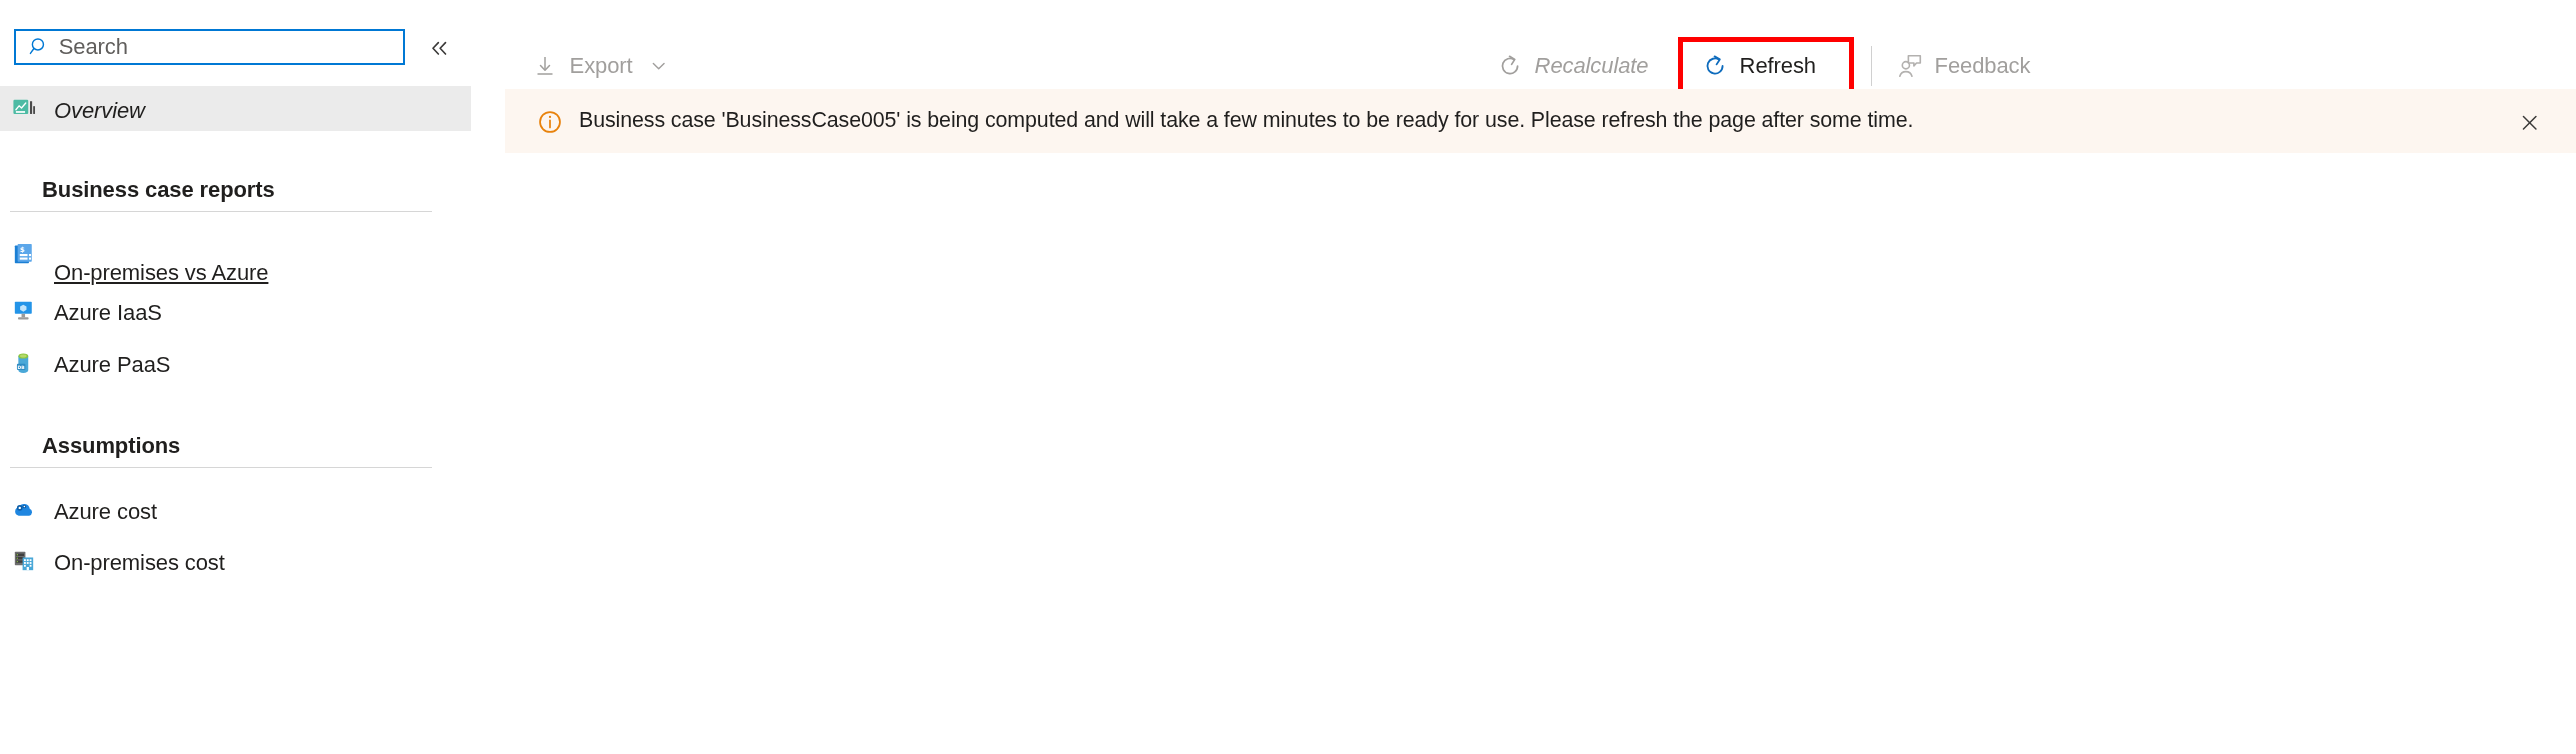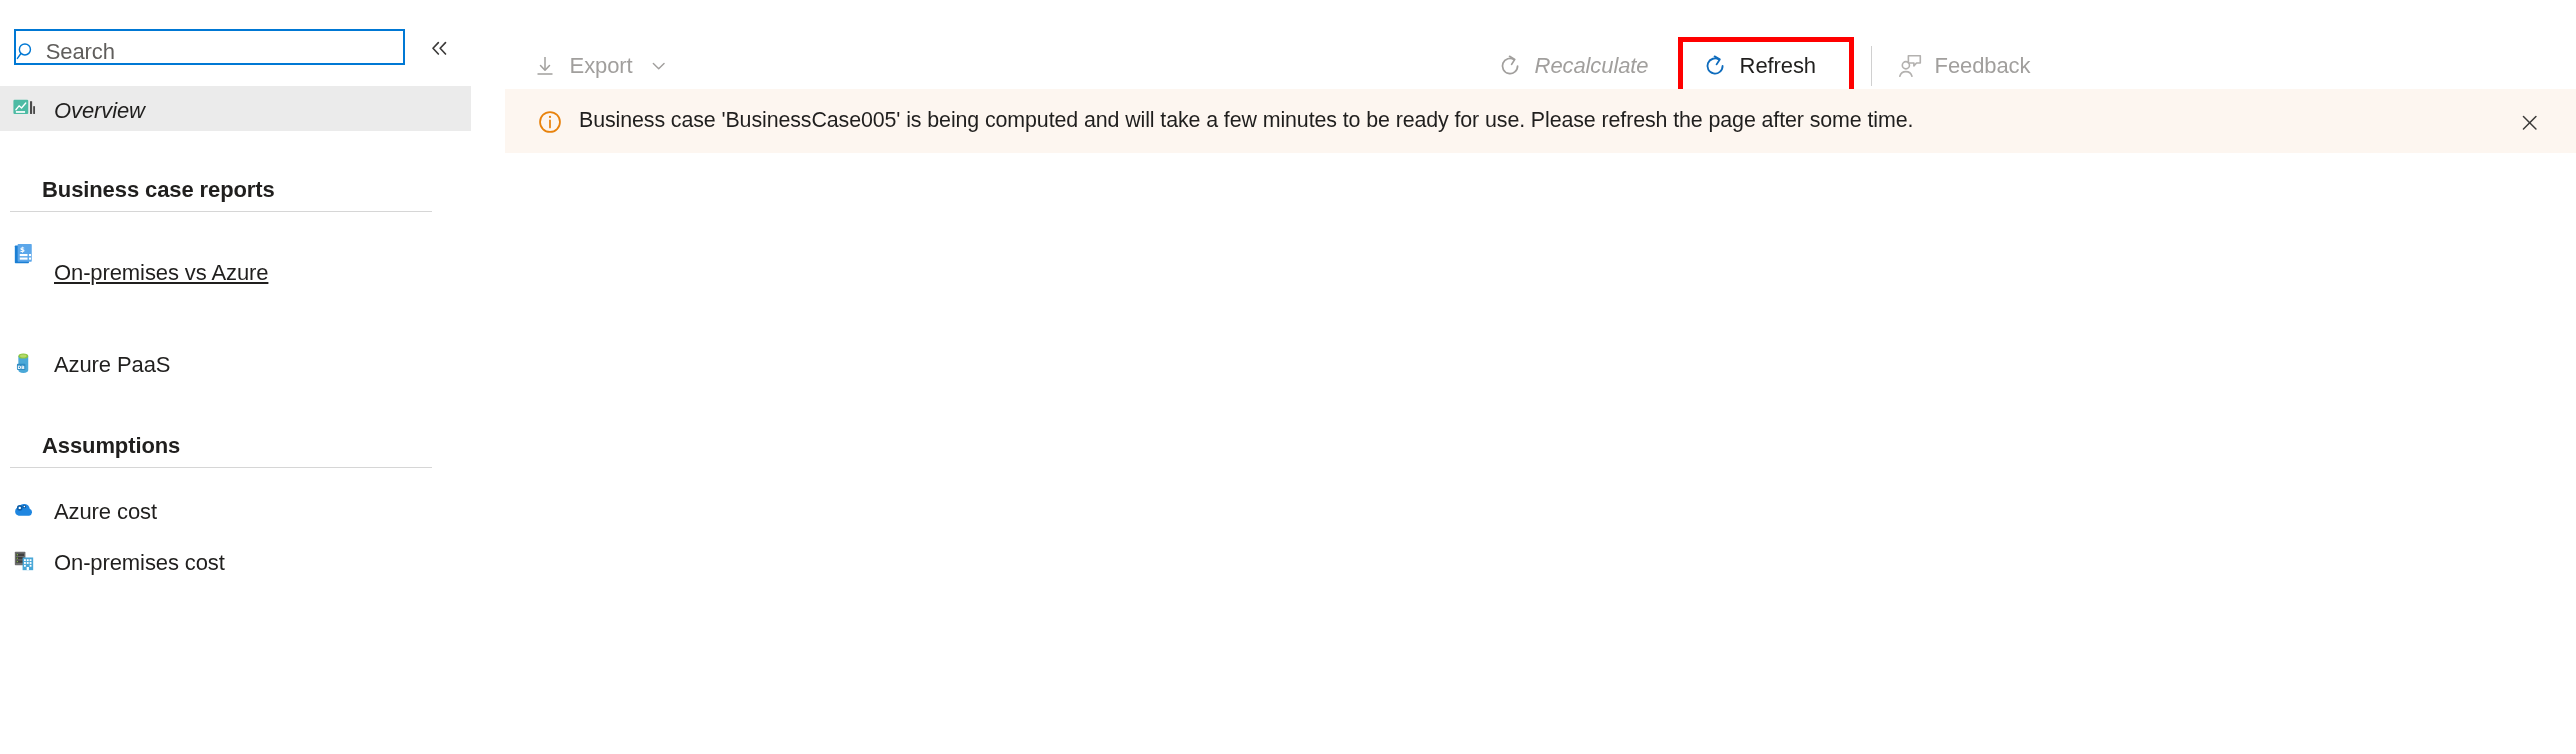--- a/index.html
+++ b/index.html
@@ -42,22 +42,22 @@
 
   .search-box {
     position: absolute;
     left: 13.6px;
     top: 29px;
     width: 391px;
     height: 36px;
     border: 2.1px solid #0078d4;
     background: #ffffff;
     display: flex;
-    align-items: flex-end;
-    padding-left: 0;
+    align-items: center;
+    padding-left: 13px;
   }
 
   .search-icon-wrap {
     width: 23px; height: 23px;
     flex: 0 0 23px;
     display: flex; align-items: center; justify-content: center;
   }
 
   .search-text {
     font-size: 22px;
@@ -309,20 +309,31 @@
           <text x="14.8" y="14" font-family="DejaVu Sans" font-size="10" font-weight="bold" fill="#ffffff" text-anchor="middle">$</text>
           <rect x="11" y="17" width="11" height="3" fill="#ffffff"></rect>
           <rect x="11" y="22" width="11" height="3" fill="#ffffff"></rect>
           <rect x="24" y="17" width="3" height="3" fill="#ffffff"></rect>
           <rect x="24" y="22" width="3" height="3" fill="#ffffff"></rect>
         </svg>
       </span>
       <span class="nav-label" style="top:28px;text-decoration:underline;">On-premises vs Azure</span>
     </div>
 
+    <div class="nav-item" style="top:291px;">
+      <span class="nav-icon" style="top:5.7px;">
+        <svg width="24" height="24" viewBox="0 0 34 34">
+          <rect x="4" y="4" width="24" height="17" rx="1" fill="#2394e8"></rect>
+          <polygon points="16,8 20.5,10.6 20.5,15.4 16,18 11.5,15.4 11.5,10.6" fill="#bfe3fb"></polygon>
+          <rect x="13.5" y="21" width="5" height="5" fill="#9a9a9a"></rect>
+          <rect x="8.5" y="26" width="15" height="3" rx="1.2" fill="#9a9a9a"></rect>
+        </svg>
+      </span>
+      <span class="nav-label" style="top:10.7px;">Azure IaaS</span>
+    </div>
 
     <div class="nav-item" style="top:343px;">
       <span class="nav-icon" style="top:5.7px;">
         <svg width="24" height="24" viewBox="0 0 34 34">
           <path d="M9 7 L9 27 a7 4 0 0 0 14 0 L23 7 Z" fill="#4aa8d8"></path>
           <ellipse cx="16" cy="7" rx="7" ry="3.6" fill="#8dc63f"></ellipse>
           <ellipse cx="16" cy="7" rx="4.6" ry="2.1" fill="#b4d96a"></ellipse>
           <rect x="7" y="18" width="12" height="9" rx="1.4" fill="#2e8cc4"></rect>
           <text x="13" y="25" font-family="DejaVu Sans" font-size="6.4" font-weight="bold" fill="#ffffff" text-anchor="middle">DB</text>
         </svg>

